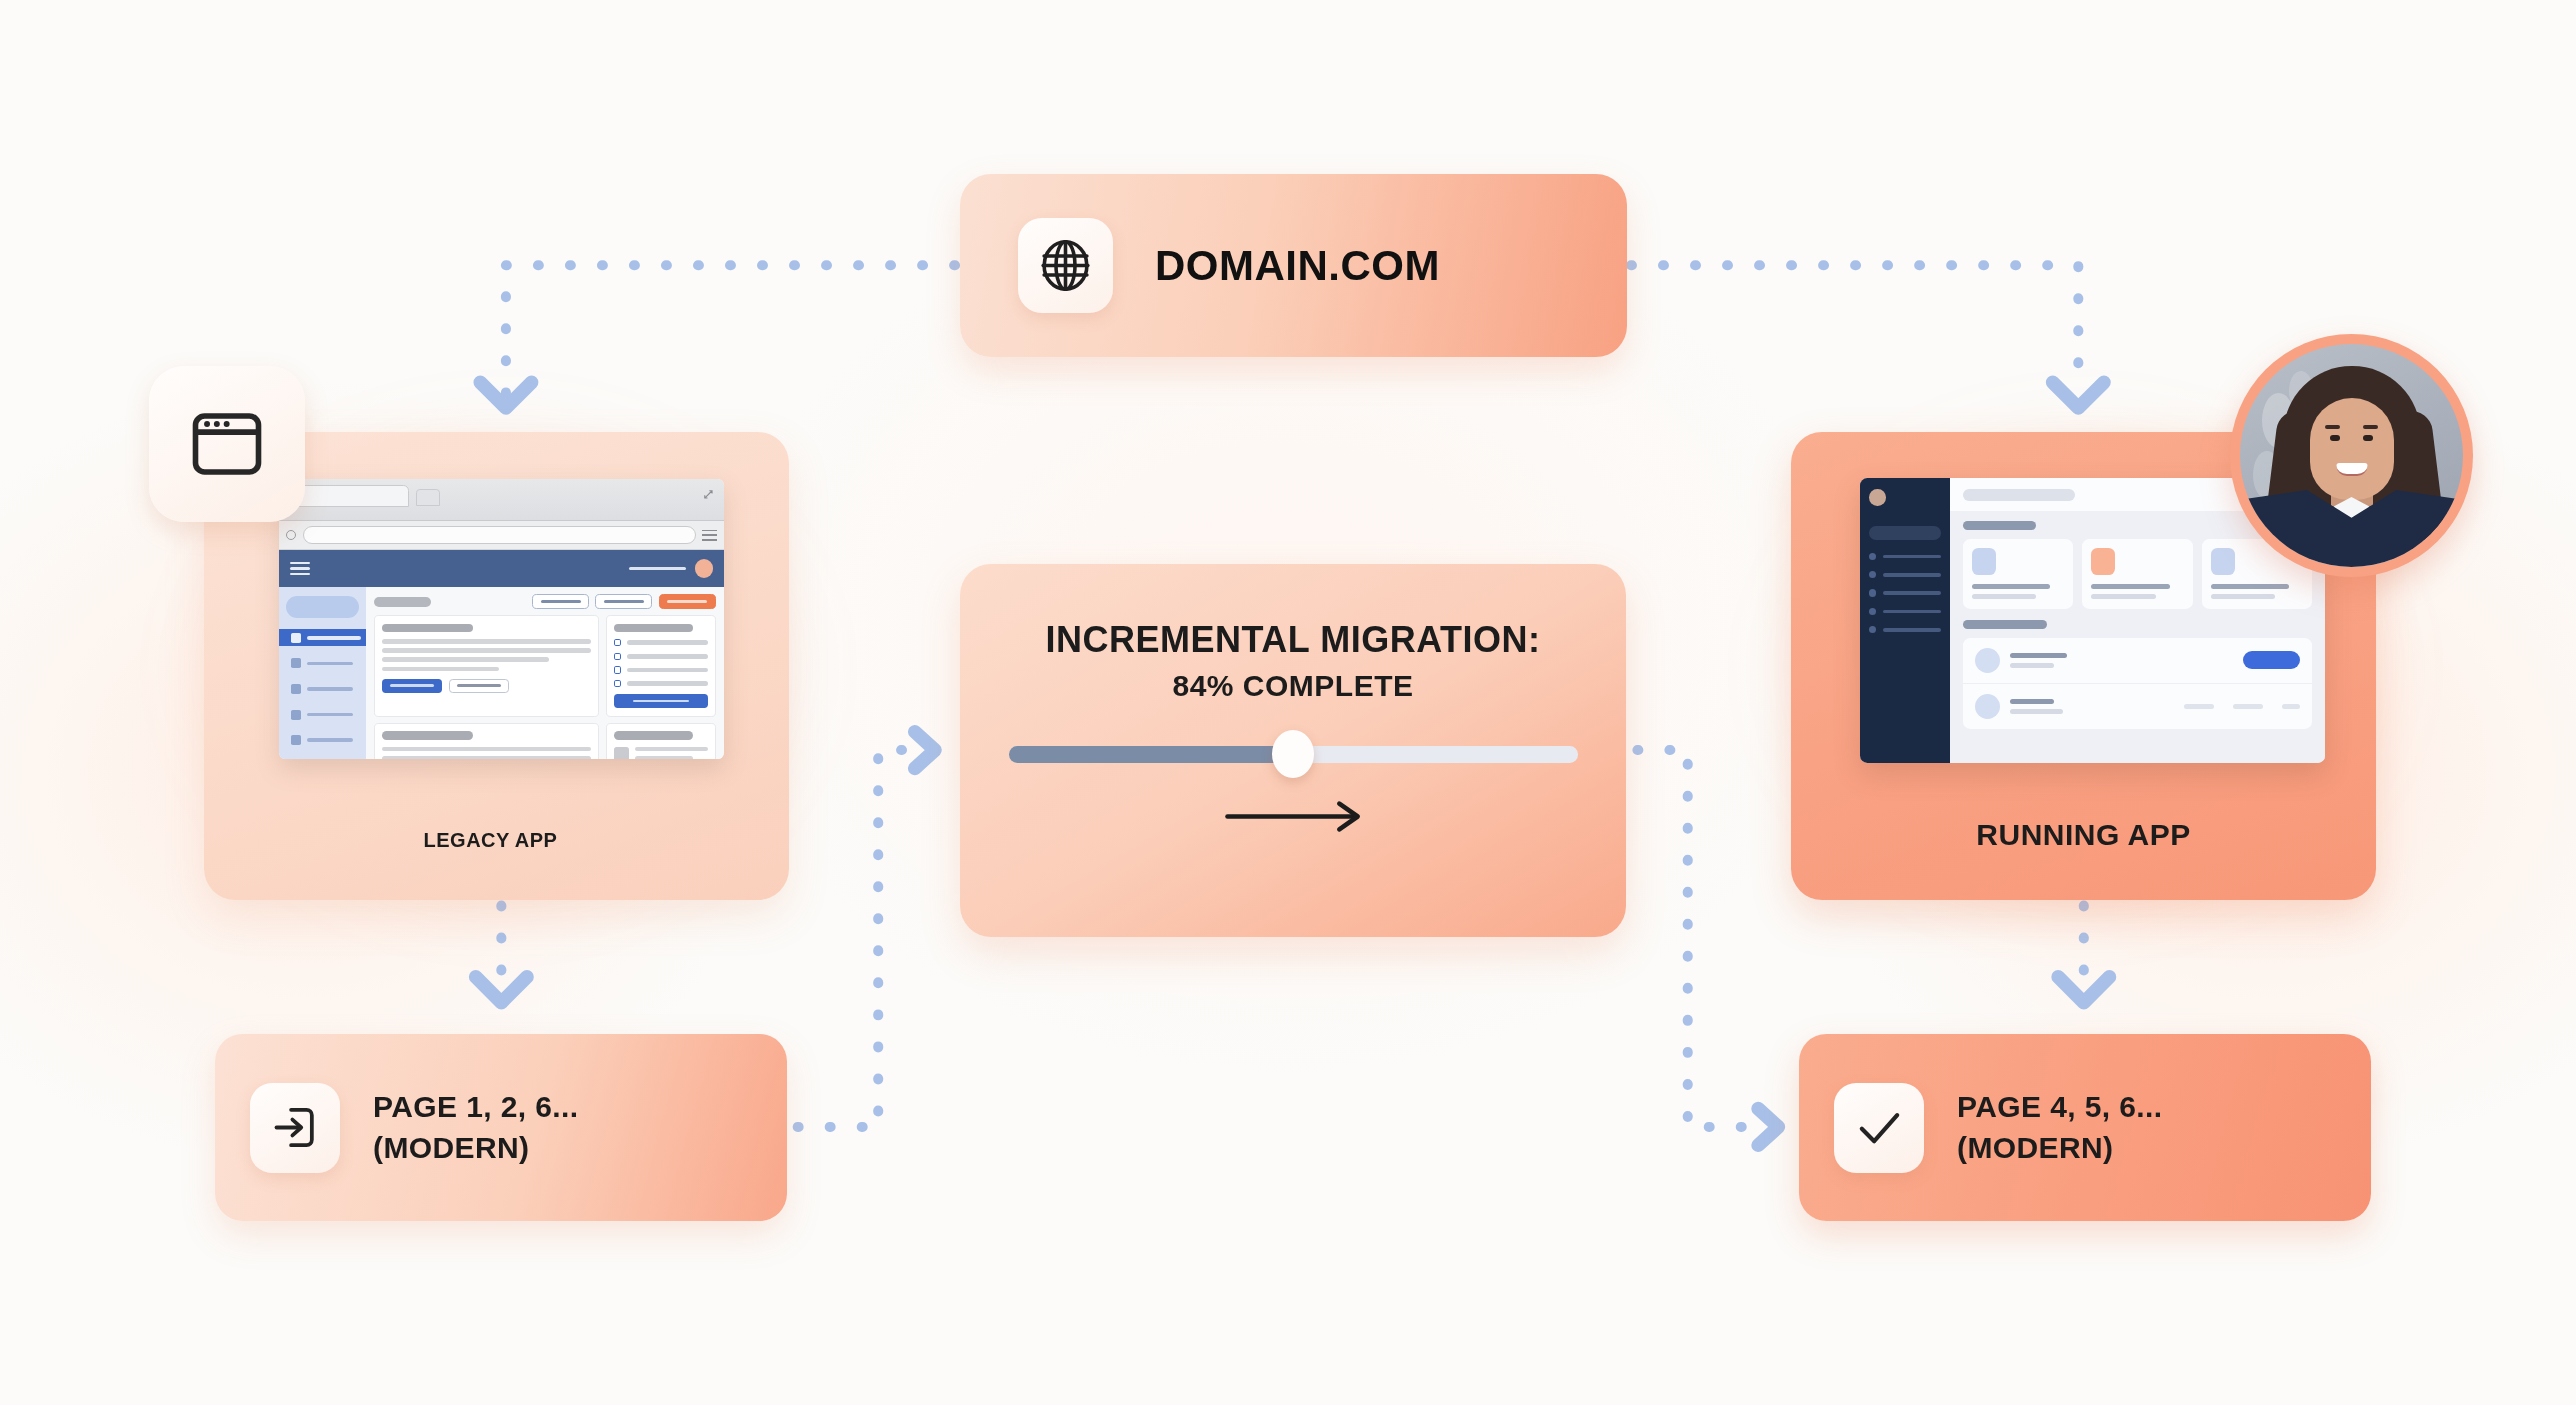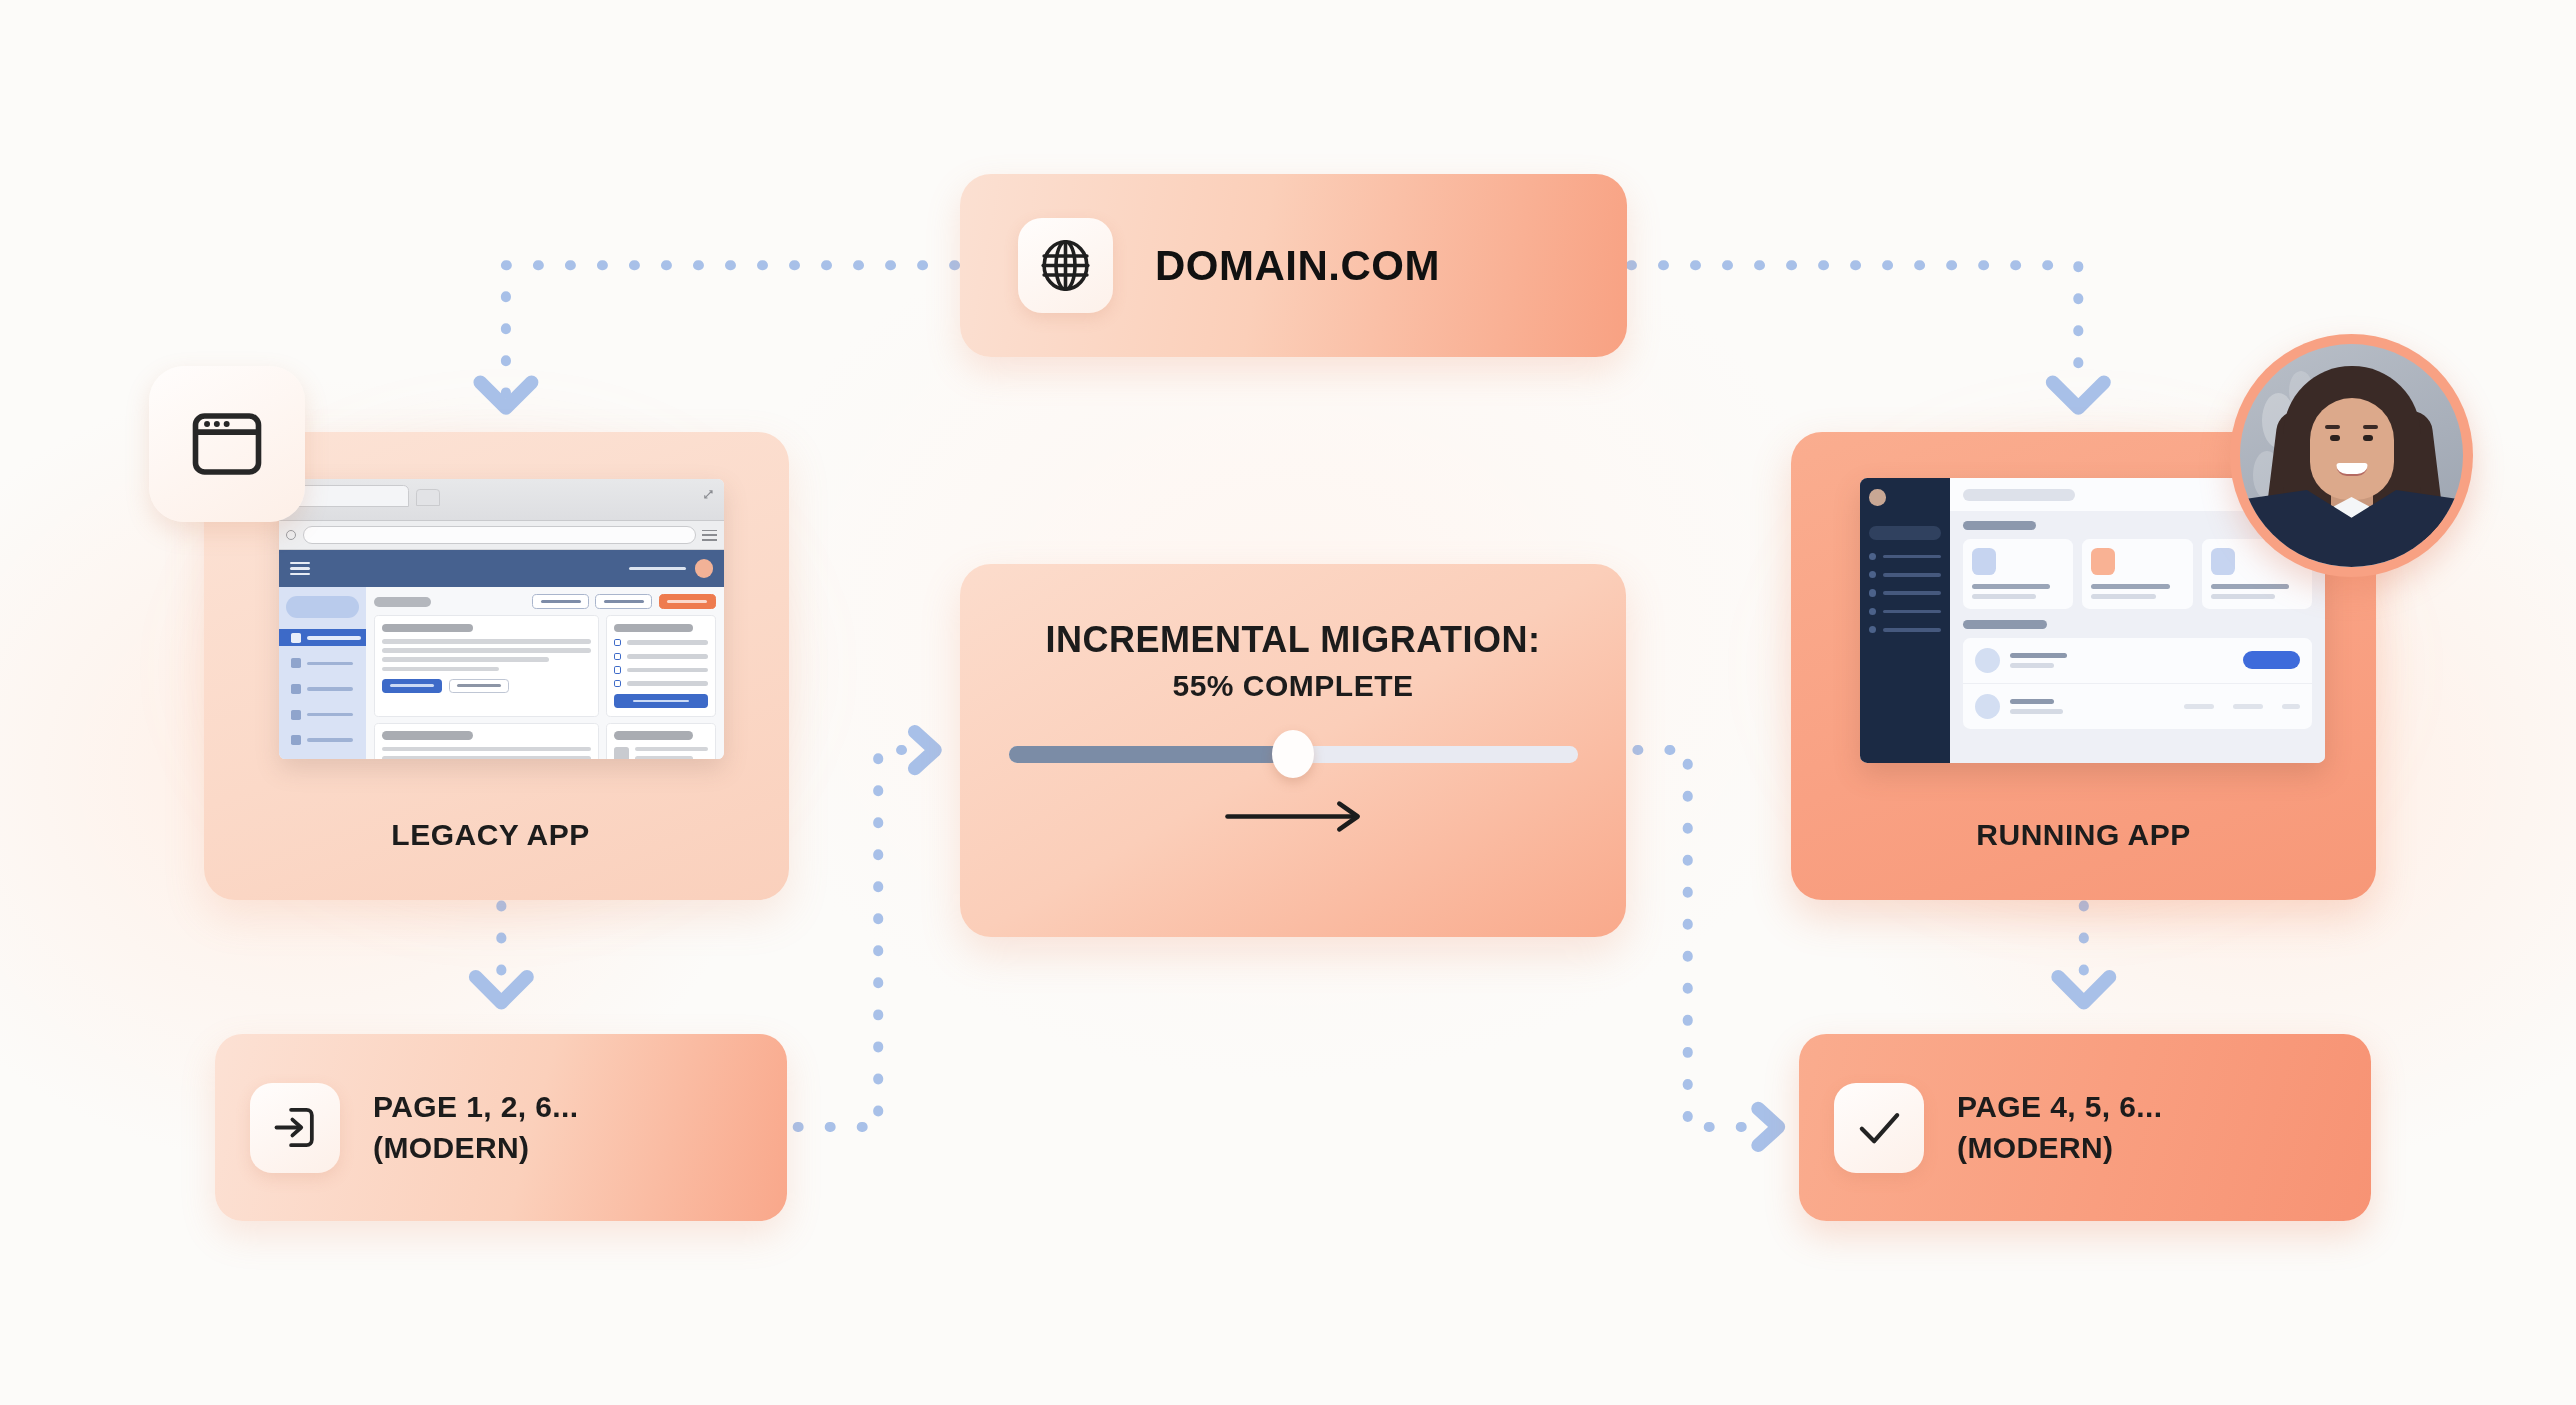--- a/index.html
+++ b/index.html
@@ -53,21 +53,21 @@
   
   #legacy-card {
     left: 204px; top: 432px; width: 585px; height: 468px;
     background: linear-gradient(160deg, #FCE3D6 0%, #FBD9C8 55%, #FAD0BC 100%);
     box-shadow: 0 16.5px 40px rgba(234,140,100,.17);
     z-index: 5;
   }
   #legacy-glow { left:169px; top:403px; width:659px; height:531px;
     background: radial-gradient(ellipse at 50% 50%, rgba(250,150,110,.42) 0%, rgba(250,150,110,0) 68%); }
   #legacy-card .caption {
-    position:absolute; left:0; right:12px; bottom:48px; font-size:30px;
+    position:absolute; left:0; right:12px; bottom:48px; font-size:20px;
   }
 
   
   #modern-card {
     left: 1791px; top: 432px; width: 585px; height: 468px;
     background: linear-gradient(160deg, #FAAD8F 0%, #F9A183 55%, #F79878 100%);
     box-shadow: 0 16.5px 40px rgba(234,120,75,.24);
     z-index: 5;
   }
   #modern-glow { left:1756px; top:403px; width:659px; height:531px;
@@ -551,21 +551,21 @@
       <div class="eye l"></div>
         <div class="eye r"></div>
       <div class="mouth"></div>
       <div class="shirt"></div>
       <div class="jacket"></div>
     </div>
   </div>
 
   <div class="card" id="mig-card">
     <div class="mtitle label-strong">INCREMENTAL MIGRATION:</div>
-    <div class="label-strong" style="font-size:30px;line-height:1.38">55% COMPLETE</div>
+    <div class="label-strong" style="font-size:30px;line-height:1.38">84% COMPLETE</div>
 
     <div id="mig-slider">
       <div class="track" style="background: rgb(232, 234, 242);"></div>
       <div class="fill" id="mig-fill" style="width: 50%; background: rgb(123, 140, 166);"></div>
       <div class="knob" id="mig-knob" style="left: 50%; background: rgb(255, 253, 252);"></div>
     </div>
 
     <div id="mig-arrow">
       <svg width="143" height="37" viewBox="0 0 156 40" fill="none" stroke="#1C1C1C" stroke-width="5" stroke-linecap="round" stroke-linejoin="round">
         <line x1="6" y1="20" x2="146" y2="20"></line>

